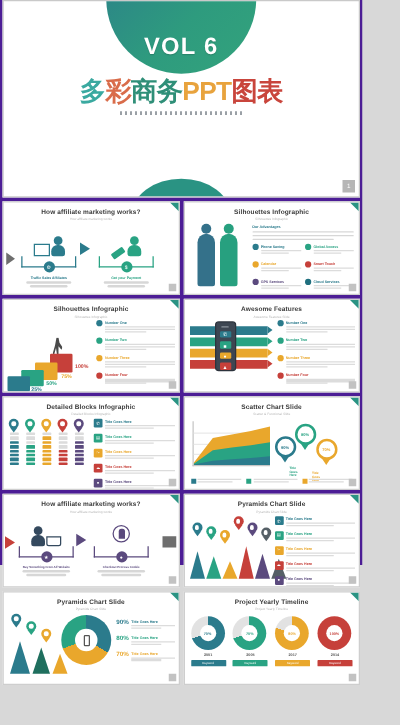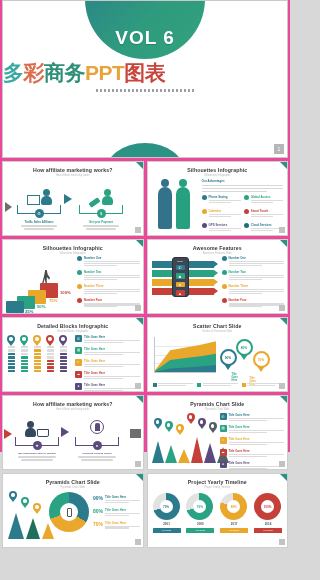--- a/index.html
+++ b/index.html
@@ -2,21 +2,21 @@
 <html><head>
 <meta charset="utf-8">
 <style>
   * { box-sizing: border-box; margin: 0; padding: 0; }
   html, body {
     width: 290px; height: 580px;
     background: #d8d8d8;
     font-family: "Liberation Sans", sans-serif;
     overflow: hidden;
   }
-  .page { position: relative; width: 290px; height: 452px; background: #ec4899; }
+  .page { position: relative; width: 290px; height: 452px; background: #4c1d95; }
 
   
   .hero {
     position: relative;
     width: 286px; height: 158px;
     margin: 0 auto;
     background: #ffffff;
     border: 1px solid #c9c9c9;
     overflow: hidden;
   }
@@ -34,21 +34,21 @@
     text-shadow: 0 1px 1px rgba(0,0,0,.18);
   }
   .hero-bottom-arc {
     position: absolute; bottom: -46px; left: 50%;
     transform: translateX(-50%);
     width: 80px; height: 60px; border-radius: 50%;
     background: #2a9383;
   }
   .hero-title {
     position: absolute; top: 58px; left: 0; right: 0;
-    text-align: left; font-size: 21px; font-weight: bold;
+    text-align: center; font-size: 21px; font-weight: bold;
     letter-spacing: -0.5px; white-space: nowrap;
   }
   .hero-title i { font-style: normal; }
   .t1 { color: #3aa9a0; } .t2 { color: #d96c4a; }
   .t3 { color: #2f8f78; }
   .t5 { color: #e8a33d; } .t6 { color: #c9453c; }
   .hero-dots {
     position: absolute; top: 88px; left: 50%; transform: translateX(-50%);
     width: 98px; height: 3px;
     background: repeating-linear-gradient(to right, #9aa0a6 0 2px, transparent 2px 4px);

